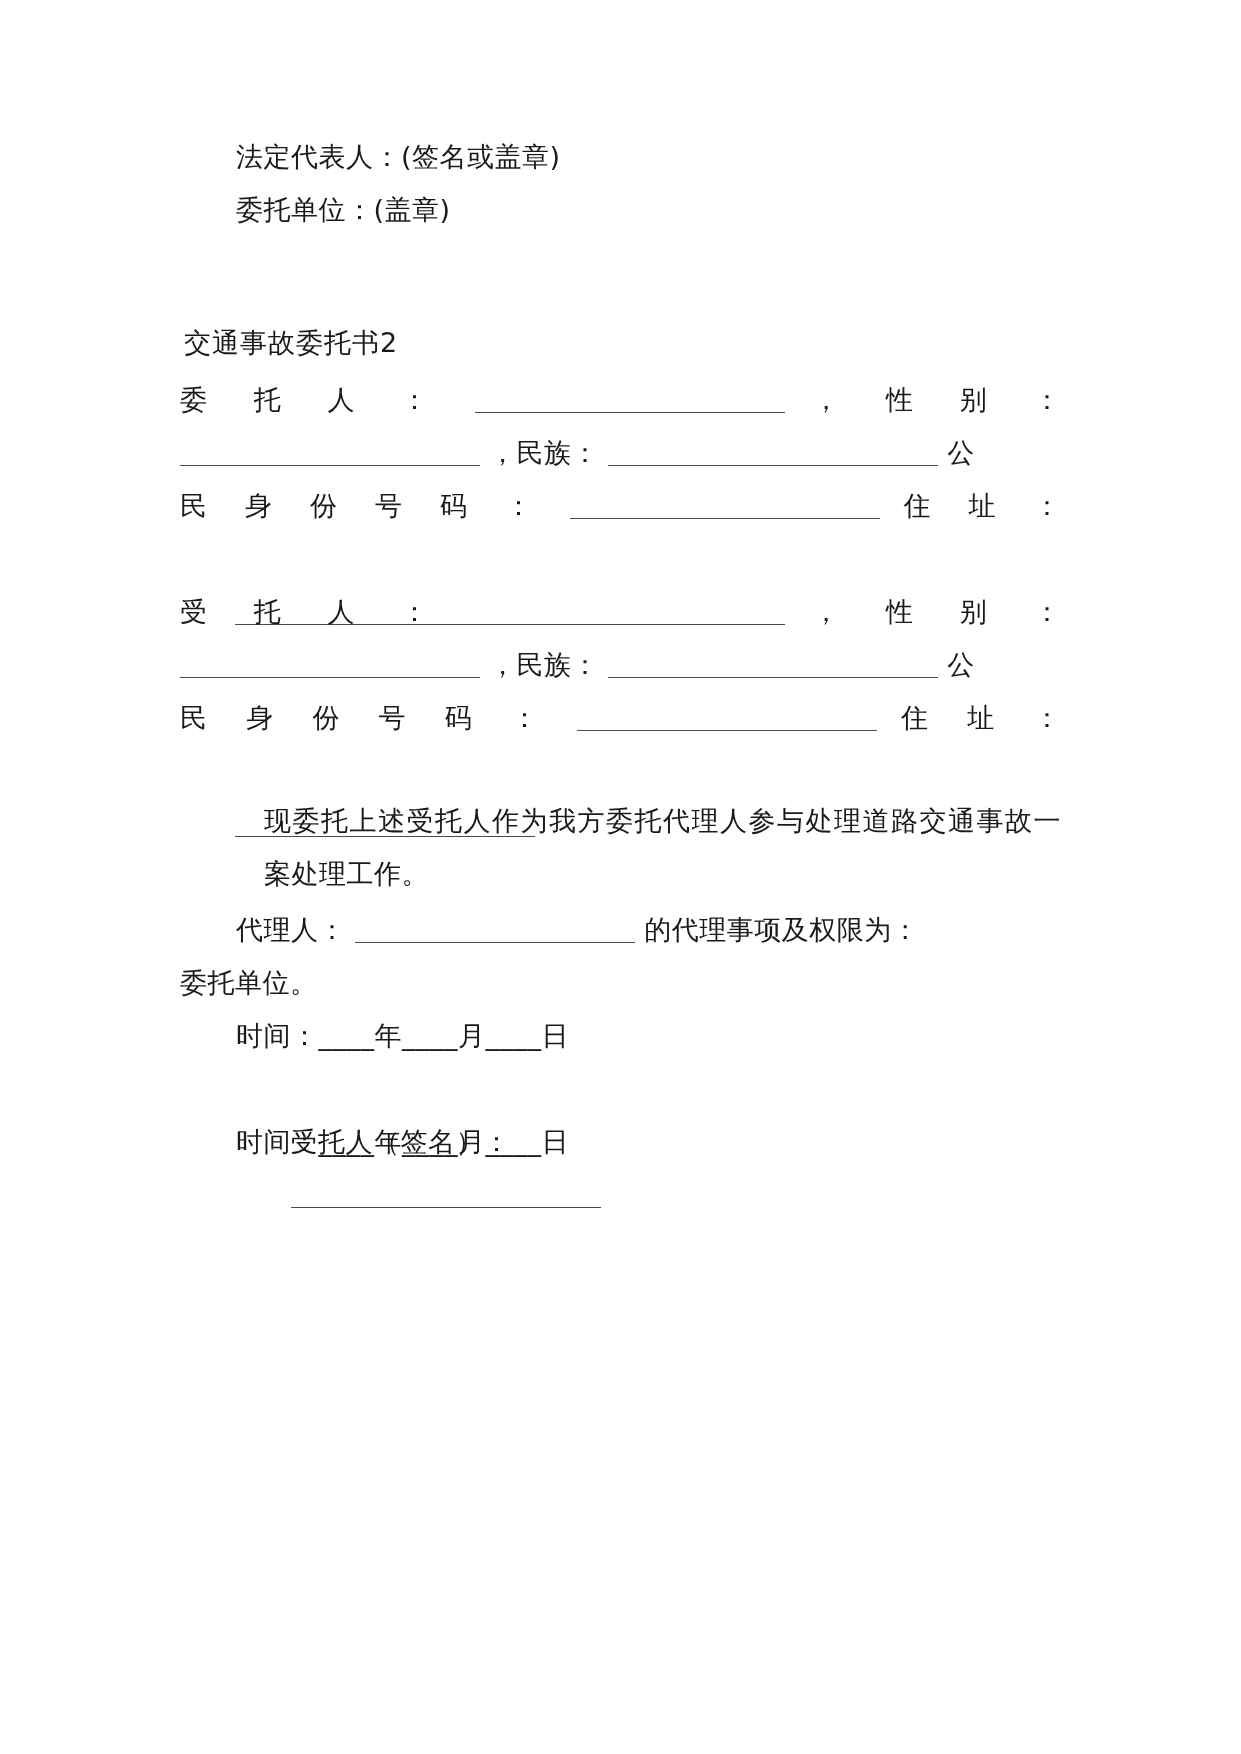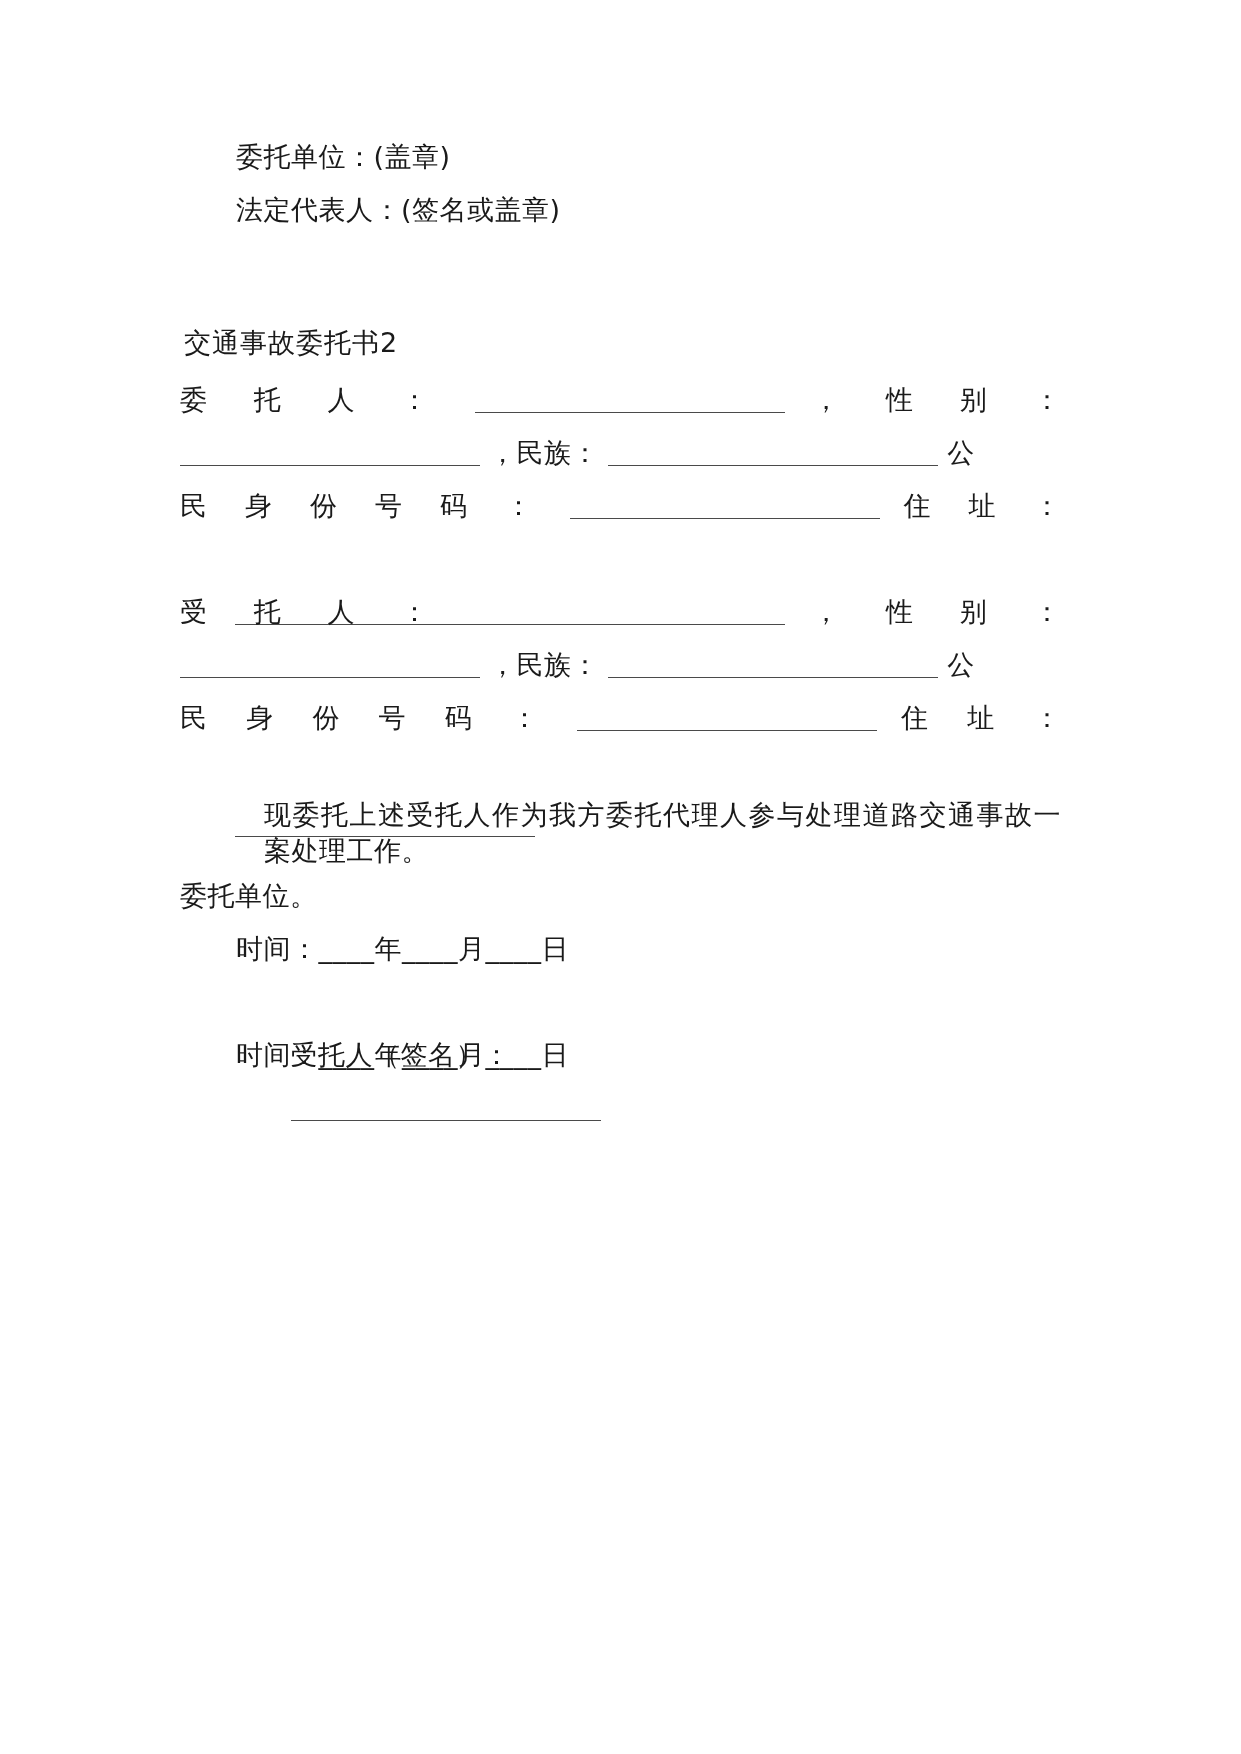--- a/index.html
+++ b/index.html
@@ -68,22 +68,22 @@
   .u-300 { width: 300px; }
   .u-310 { width: 310px; }
   .u-330 { width: 330px; }
 </style>
 </head>
 <body>
 
 <div class="page">
   <div class="doc-body">
 
+    <div class="line indent-1">法定代表人：(签名或盖章)</div>
     <div class="line indent-1">委托单位：(盖章)</div>
-    <div class="line indent-1">法定代表人：(签名或盖章)</div>
 
     <div class="gap-lg"></div>
 
     <div class="section-title">交通事故委托书2</div>
 
     <div class="line justify">
       <span>委 托 人 ：</span>
       <span class="ul u-310"></span>
       <span>，</span>
       <span>性 别 ：</span>
@@ -117,22 +117,27 @@
     </div>
     <div class="line justify">
       <span>民 身 份 号 码 ：</span>
       <span class="ul u-300"></span>
       <span>住 址 ：</span>
     </div>
     <div class="line">
       <span class="ul u-300"></span>
     </div>
 
-    <div class="line indent-2 just-left" style="height:auto; line-height:36px;">现委托上述受托人作为我方委托代理人参与处理道路交通事故一案处理工作。</div>
+    <div class="line indent-2 just-left" style="height:auto; line-height:53px;font-family:Liberation Mono, monospace;">现委托上述受托人作为我方委托代理人参与处理道路交通事故一案处理工作。</div>
 
+    <div class="line indent-1 just-left">
+      <span>代理人：</span>
+      <span class="ul u-280"></span>
+      <span>的代理事项及权限为：</span>
+    </div>
     <div class="line">委托单位。</div>
 
     <div class="line indent-1">时间：____年____月____日</div>
     <div class="line indent-1">
       <span>受托人（签名）：</span>
       <span class="ul u-310"></span>
     </div>
     <div class="line indent-1">时间：____年____月____日</div>
 
     <div class="gap-lg"></div>

